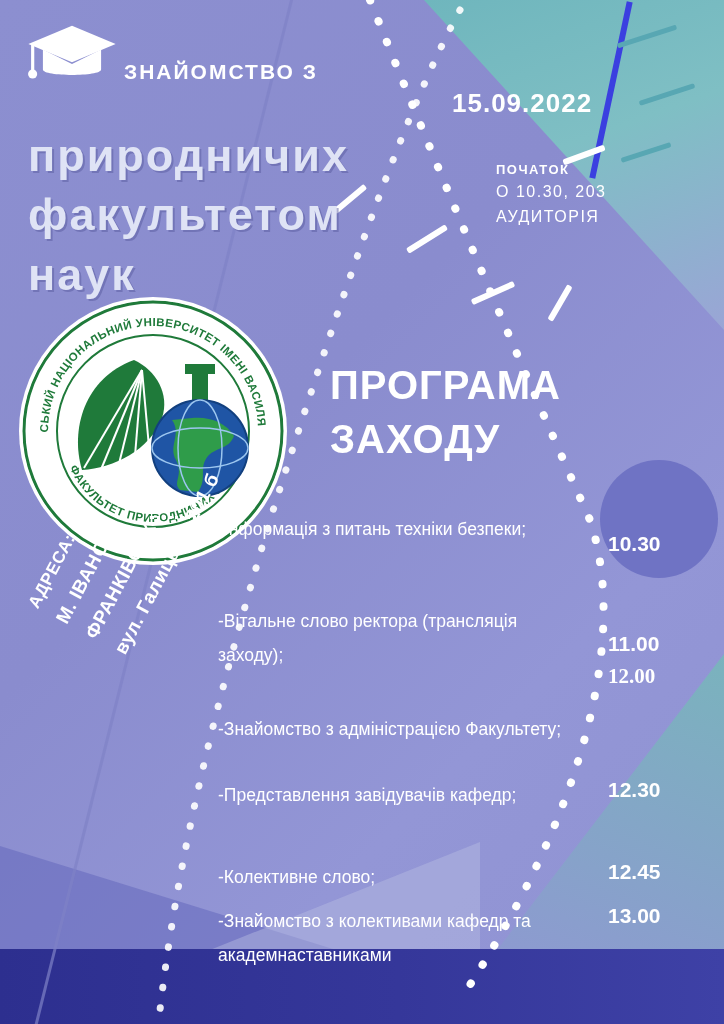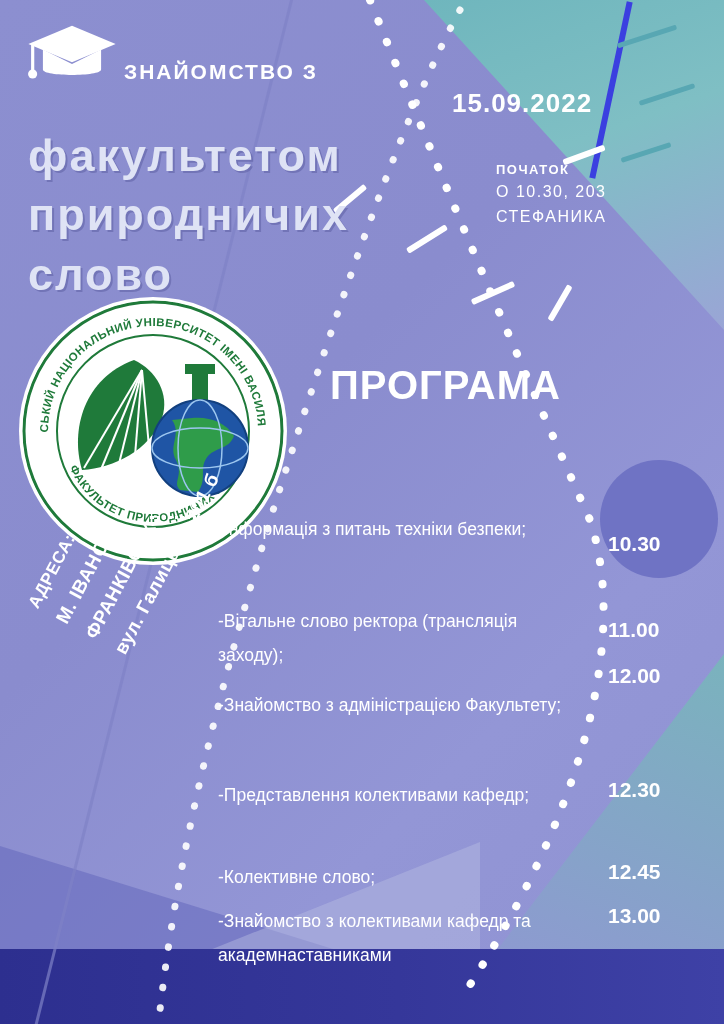--- a/index.html
+++ b/index.html
@@ -228,30 +228,30 @@
 
   <svg class="cap-icon" viewBox="0 0 100 66">
     <polygon points="50,2 98,22 50,42 2,22" fill="#ffffff"></polygon>
     <path d="M18 28 L18 50 C18 58 82 58 82 50 L82 28 L50 44 Z" fill="#ffffff"></path>
     <rect x="5" y="22" width="3.5" height="30" fill="#ffffff"></rect>
     <circle cx="6.7" cy="55" r="5" fill="#ffffff"></circle>
   </svg>
 
   <div class="title-small">ЗНАЙОМСТВО З</div>
   <div class="title-big">
+    <div>природничих</div>
     <div>факультетом</div>
-    <div>природничих</div>
-    <div>слово</div>
+    <div>наук</div>
   </div>
 
   <div class="date">15.09.2022</div>
   <div class="start-block">
     <div class="st-1">ПОЧАТОК</div>
     <div>О 10.30, 203</div>
-    <div>СТЕФАНИКА</div>
+    <div>АУДИТОРІЯ</div>
   </div>
 
   <div class="emblem">
     <svg viewBox="0 0 262 262" width="262" height="262">
       <defs>
         <path id="arcTop" d="M 26 131 A 105 105 0 0 1 236 131"></path>
         <path id="arcBot" d="M 40 131 A 91 91 0 0 0 222 131"></path>
       </defs>
       <circle cx="131" cy="131" r="129" fill="#ffffff"></circle>
       <circle cx="131" cy="131" r="129" fill="none" stroke="#1f7a3a" stroke-width="3"></circle>
@@ -277,38 +277,39 @@
       <circle cx="178" cy="148" r="48" fill="#1f55a5"></circle>
       <circle cx="178" cy="148" r="48" fill="none" stroke="#12407f" stroke-width="2"></circle>
       <path d="M150 120 C 160 134, 146 146, 154 160 C 162 176, 150 182, 158 190 L176 192 C 186 178, 176 168, 186 156 C 196 146, 206 150, 212 136 C 204 122, 186 116, 170 118 Z" fill="#2f9c4a"></path>
       <ellipse cx="178" cy="148" rx="48" ry="20" fill="none" stroke="#9cc6ef" stroke-width="1.5"></ellipse>
       <ellipse cx="178" cy="148" rx="22" ry="48" fill="none" stroke="#9cc6ef" stroke-width="1.5"></ellipse>
     </svg>
   </div>
 
   <div class="program-title">
     <div>ПРОГРАМА</div>
+    <div>ЗАХОДУ</div>
   </div>
 
   <div class="circle-1030"></div>
   <div class="dotted-lead"></div>
 
   <div class="schedule">
     <div class="line" style="position:absolute; top:0;  width:360px;">-Інформація з питань техніки безпеки;</div>
     <div class="line" style="position:absolute; top:92px; width:360px;">-Вітальне слово ректора (трансляція заходу);</div>
-    <div class="line" style="position:absolute; top:176px; width:360px;">-Знайомство з адміністрацією Факультету;</div>
-    <div class="line" style="position:absolute; top:266px; width:360px;">-Представлення колективами кафедр;</div>
+    <div class="line" style="position:absolute; top:200px; width:360px;">-Знайомство з адміністрацією Факультету;</div>
+    <div class="line" style="position:absolute; top:266px; width:360px;">-Представлення завідувачів кафедр;</div>
     <div class="line" style="position:absolute; top:348px; width:360px;">-Колективне слово;</div>
     <div class="line" style="position:absolute; top:392px; width:370px;">-Знайомство з колективами кафедр та академнаставниками</div>
   </div>
 
   <div class="times">
     <div class="time-item" style="top:24px;">10.30</div>
-    <div class="time-item" style="top:110px;">11.00</div>
-    <div class="time-item" style="top:156px;">12.00</div>
+    <div class="time-item" style="top:124px;">11.00</div>
+    <div class="time-item" style="top:156px;font-family:Liberation Serif, serif;">12.00</div>
     <div class="time-item" style="top:270px;">12.30</div>
     <div class="time-item" style="top:352px;">12.45</div>
     <div class="time-item" style="top:396px;">13.00</div>
   </div>
 
   <div class="address">
     <div class="lbl">АДРЕСА:</div>
     <div>М. ІВАНО-ФРАНКІВСЬК</div>
     <div>вул. Галицька, 201 б</div>
   </div>

